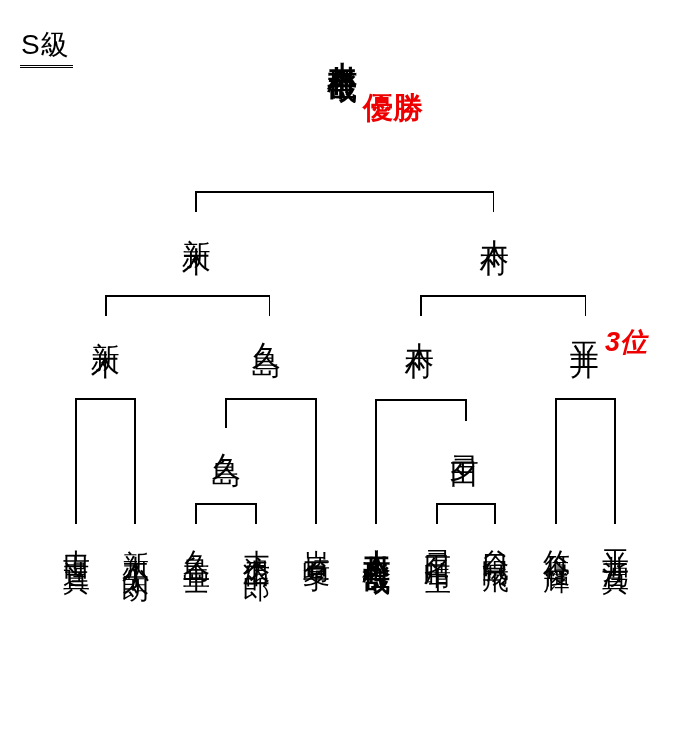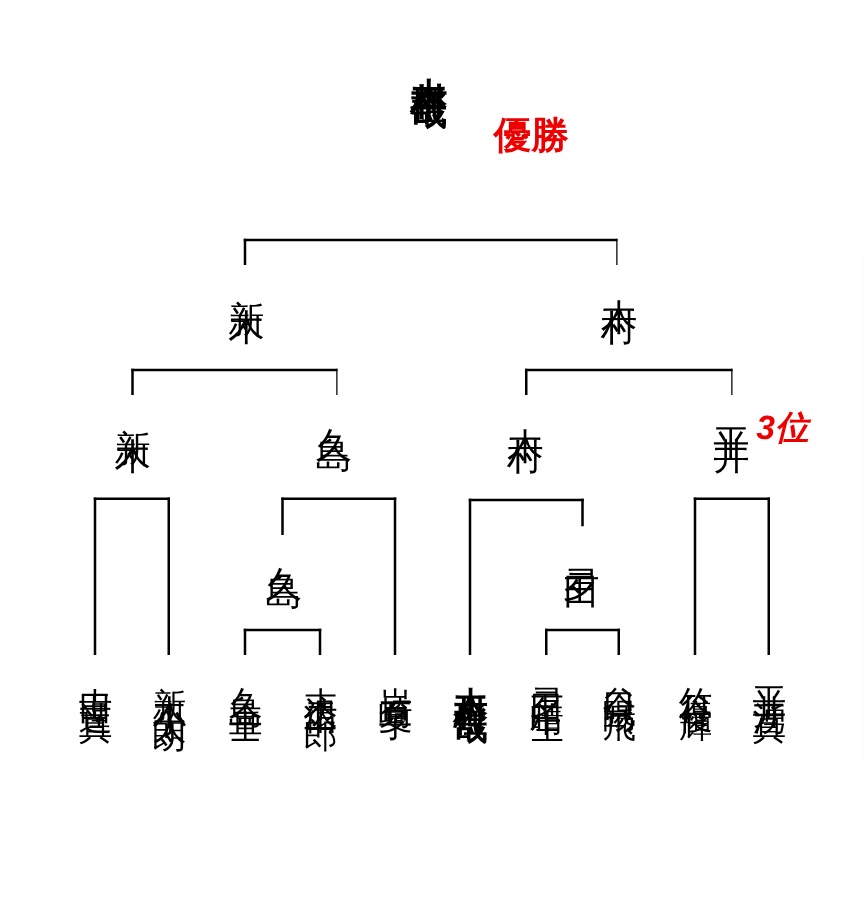--- a/index.html
+++ b/index.html
@@ -36,23 +36,24 @@
   #title{
     position:absolute;left:20px;top:26px;font-size:28px;letter-spacing:1px;
     border-bottom:3px double var(--line);padding:0 3px 1px 1px;
   }
 </style>
 </head>
 <body>
 
 <div id="canvas">
 
+  <div id="title">S級</div>
 
   <div class="vtext bold" style="left:342px;top:38px;font-size:29px;letter-spacing:4px;">木村橙哉</div>
-  <div class="htext red" style="left:363px;top:88px;font-size:30px;margin-left:32px;">優勝</div>
+  <div class="htext red" style="left:363px;top:88px;font-size:30px;">優勝</div>
 
   <div class="hl" style="left:195px;top:191px;width:299px;"></div>
   <div class="vl" style="left:195px;top:191px;height:21px;"></div>
   <div class="vl" style="left:492.5px;top:191px;height:21px;"></div>
 
   <div class="vtext label-round" style="left:196px;top:216px;">新木</div>
   <div class="vtext label-round" style="left:494px;top:216px;">木村</div>
 
   <div class="hl" style="left:105px;top:295px;width:165px;"></div>
   <div class="vl" style="left:105px;top:295px;height:21px;"></div>

